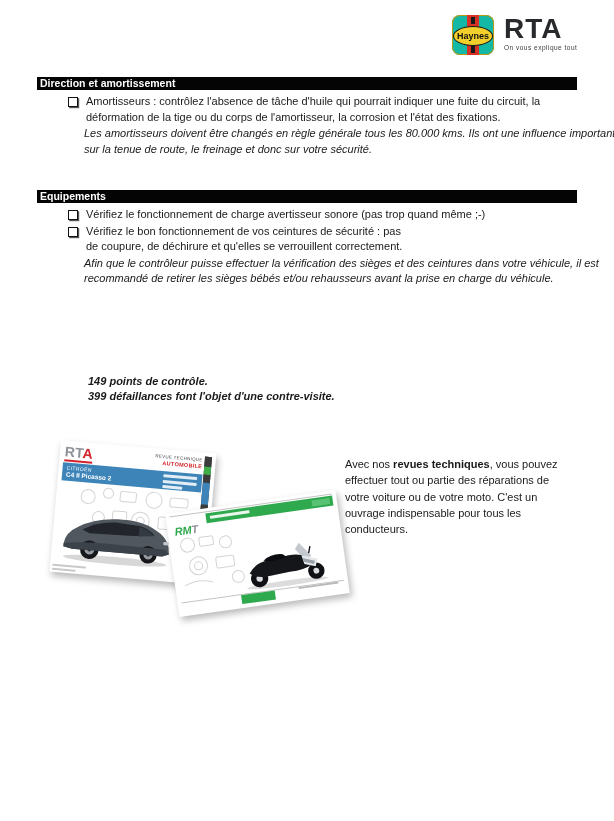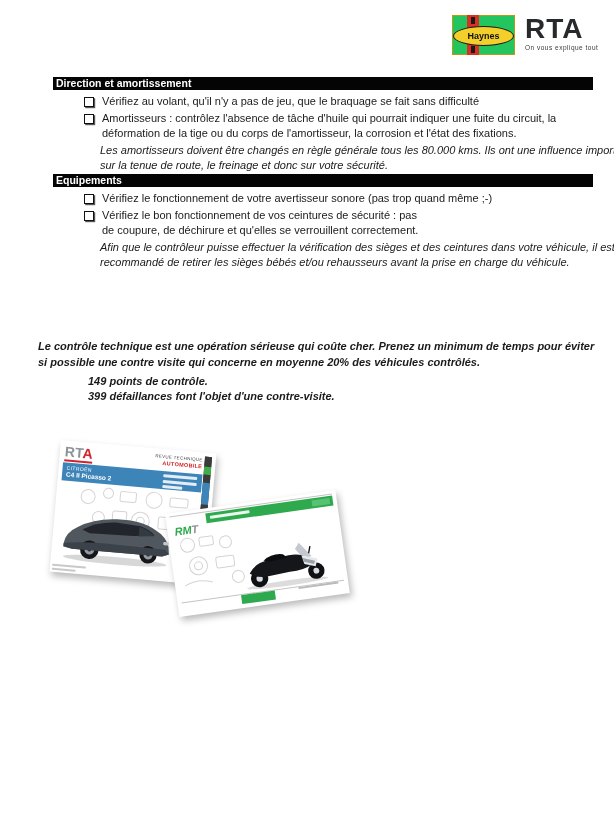--- a/index.html
+++ b/index.html
@@ -1,33 +1,33 @@
 <!DOCTYPE html>
 <html><head>
 <meta charset="utf-8">
 <style>
   html,body{margin:0;padding:0;background:#ffffff;}
   .page{position:relative;width:614px;height:821px;background:#ffffff;overflow:hidden;
         font-family:"Liberation Sans",sans-serif;color:#1a1a1a;}
 
   
   .brandrow{position:absolute;top:15px;left:452px;display:flex;gap:10px;align-items:flex-start;}
-  .haynes{width:63px;height:40px;background:#22c55e;border-radius:0;position:relative;overflow:hidden;
+  .haynes{width:42px;height:40px;background:#14b8a6;border-radius:8px;position:relative;overflow:hidden;
           box-shadow:inset 0 0 0 1px #b99a10;}
   .haynes-stripe{position:absolute;left:15px;top:0;width:12px;height:100%;background:#d93025;}
   .haynes-oval{position:absolute;left:1px;right:1px;top:11px;height:18px;border-radius:50%;
                background:#f2cf2a;border:1.5px solid #1a1a1a;display:flex;align-items:center;justify-content:center;}
   .haynes-oval span{font-size:9px;font-weight:bold;color:#111;transform:scaleY(1.05);}
   .haynes-tick{position:absolute;left:19px;width:4px;height:7px;background:#1a1a1a;}
   .rta-wordmark{line-height:1;}
   .rta-wordmark .big{font-size:28px;font-weight:800;letter-spacing:1px;color:#27292c;}
   .rta-wordmark .tag{font-size:6.5px;color:#3a3a3a;letter-spacing:.5px;margin-top:2px;}
 
   
-  .section{position:absolute;left:37px;width:540px;margin-left:16px;}
+  .section{position:absolute;left:37px;width:540px;}
   .sec-bar{height:13px;background:#040404;color:#ffffff;font-size:10.5px;font-weight:bold;
            line-height:13px;padding-left:3px;margin-bottom:4px;}
   .item{display:flex;margin-left:31px;margin-bottom:1px;}
   .checkbox{flex:none;width:8px;height:8px;border:1.2px solid #111;box-shadow:1.2px 1.2px 0 #555;
             margin:3px 8px 0 0;background:#fff;}
   .item-text{font-size:11px;line-height:15.5px;width:545px;}
   .note{font-style:italic;font-size:11px;line-height:15.5px;margin-left:47px;width:545px;}
 
   
   .conclusion{position:absolute;left:38px;top:338px;width:560px;
@@ -95,44 +95,39 @@
     <div class="rta-wordmark">
       <div class="big">RTA</div>
       <div class="tag">On vous explique tout</div>
     </div>
   </div>
 
   <div class="section" style="top:77px;">
     <div class="sec-bar">Direction et amortissement</div>
     <div class="item">
       <span class="checkbox"></span>
-      <span class="item-text">Vérifiez au volant, qu'il n'y a pas de jeu, que le braquage se fait sans difficulté</span>
-    </div>
-    <div class="item">
-      <span class="checkbox"></span>
       <span class="item-text">Amortisseurs : contrôlez l'absence de tâche d'huile qui pourrait indiquer une fuite du circuit, la déformation de la tige ou du corps de l'amortisseur, la corrosion et l'état des fixations.</span>
     </div>
     <div class="note">Les amortisseurs doivent être changés en règle générale tous les 80.000 kms. Ils ont une influence importante sur la tenue de route, le freinage et donc sur votre sécurité.</div>
   </div>
 
-  <div class="section" style="top:174px;">
+  <div class="section" style="top:190px;">
     <div class="sec-bar">Equipements</div>
     <div class="item">
       <span class="checkbox"></span>
-      <span class="item-text">Vérifiez le fonctionnement de votre avertisseur sonore (pas trop quand même ;-)</span>
+      <span class="item-text">Vérifiez le fonctionnement de charge avertisseur sonore (pas trop quand même ;-)</span>
     </div>
     <div class="item">
       <span class="checkbox"></span>
       <span class="item-text" style="width:330px;">Vérifiez le bon fonctionnement de vos ceintures de sécurité : pas de coupure, de déchirure et qu'elles se verrouillent correctement.</span>
     </div>
     <div class="note">Afin que le contrôleur puisse effectuer la vérification des sièges et des ceintures dans votre véhicule, il est recommandé de retirer les sièges bébés et/ou rehausseurs avant la prise en charge du véhicule.</div>
   </div>
 
 
-  <div class="conclusion">Le contrôle technique est une opération sérieuse qui coûte cher. Prenez un minimum de temps pour éviter si possible une contre visite qui concerne en moyenne 20% des véhicules contrôlés.</div>
   <div class="stats">
     <div>149 points de contrôle.</div>
     <div>399 défaillances font l'objet d'une contre-visite.</div>
   </div>
 
   <div class="figure">
 
     <div class="cover cover-rta">
       <div class="rta-head">
         <div class="rta-logo"><span class="rt">RT</span><span class="a">A</span></div>
@@ -232,15 +227,16 @@
           <rect x="168" y="28" width="3" height="16" fill="#101114" transform="rotate(18 168 28)"></rect>
         </svg>
       </div>
       <div class="rmt-foot-bar"></div>
       <div class="rmt-line" style="bottom:13px;"></div>
       <div class="rmt-badge"></div>
     </div>
   </div>
 
   <div class="promo">
+    <p><span>Avec nos </span><b>revues techniques</b><span>, vous pouvez effectuer tout ou partie des réparations de votre voiture ou de votre moto. C'est un ouvrage indispensable pour tous les conducteurs.</span></p>
   </div>
 
 </div>
 
 </body></html>

